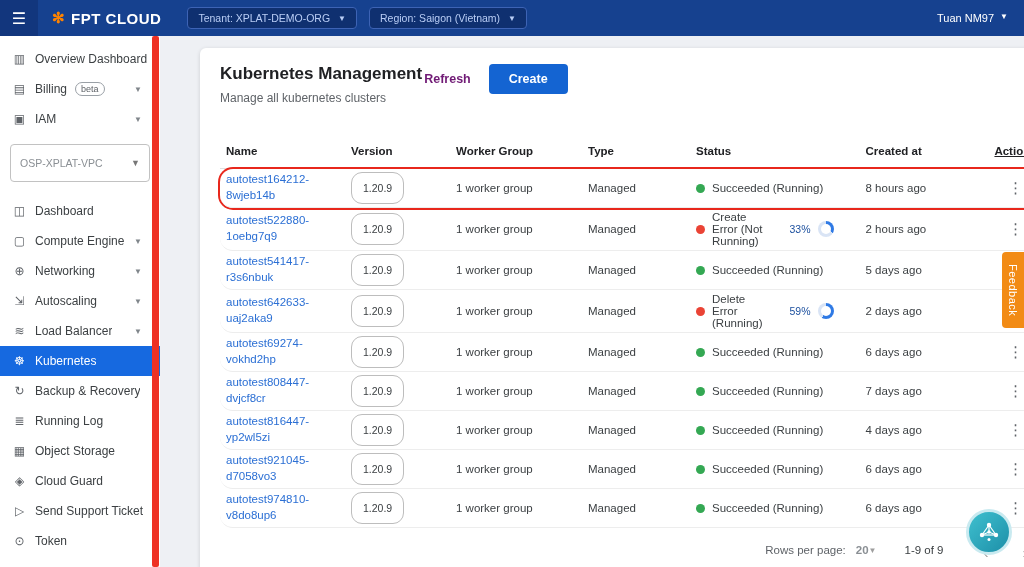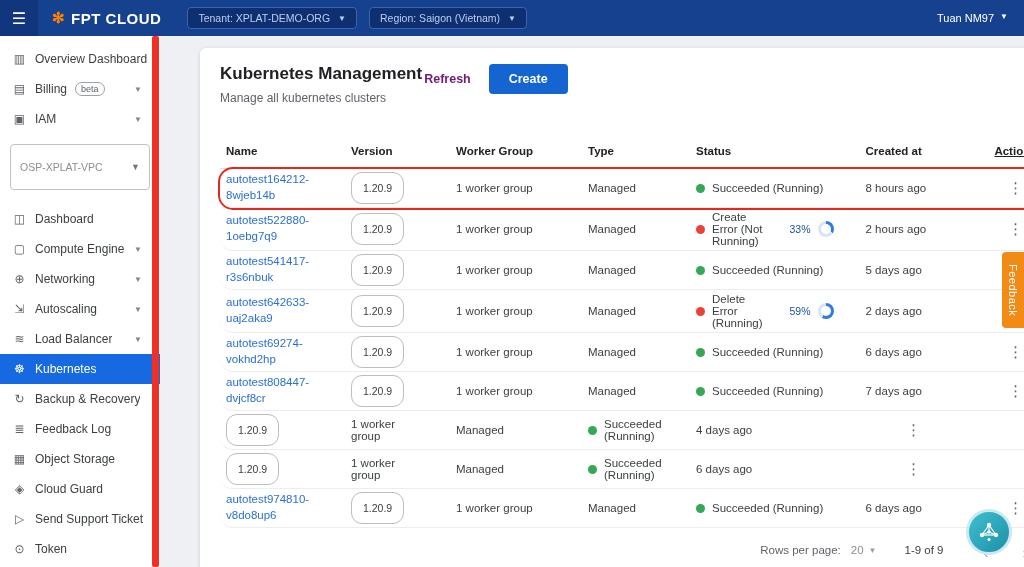--- a/index.html
+++ b/index.html
@@ -20,21 +20,21 @@
 
   
   .sidebar { width:160px; background:#fff; position:relative; padding:8px 0 0 0; font-size:12px; color:#3c4043; flex:0 0 160px; box-shadow:1px 0 3px rgba(0,0,0,.06); }
   .sb-item { height:30px; display:flex; align-items:center; gap:8px; padding:0 12px 0 12px; cursor:pointer; white-space:nowrap; }
   .sb-icon { width:15px; text-align:center; color:#5f6368; font-size:12px; flex:0 0 15px; }
   .sb-label { overflow:hidden; text-overflow:ellipsis; }
   .sb-chevron { margin-left:auto; color:#80868b; font-size:8px; padding-right:6px; }
   .sb-badge { border:1px solid #9aa0a6; color:#5f6368; font-size:9px; line-height:12px; padding:0 5px; border-radius:8px; }
   .sb-item.active { background:#1669e0; color:#fff; }
   .sb-item.active .sb-icon { color:#fff; }
-  .vpc-select { margin:10px 10px 14px 10px; border:1px solid #c2c2c2; border-radius:4px; height:46px; display:flex; align-items:center; justify-content:space-between; padding:0 9px; color:#8a8f94; font-size:10.5px; cursor:pointer; }
+  .vpc-select { margin:10px 10px 14px 10px; border:1px solid #c2c2c2; border-radius:4px; height:38px; display:flex; align-items:center; justify-content:space-between; padding:0 9px; color:#8a8f94; font-size:10.5px; cursor:pointer; }
   .vpc-select .caret { color:#777; font-size:9px; }
   .red-scrollbar { position:absolute; top:0; right:1px; width:7px; height:100%; background:#ee3124; border-radius:2px; }
 
   
   .main { flex:1; background:#eef0f4; padding:12px 36px 0 40px; position:relative; }
   .card { background:#fff; border-radius:6px; box-shadow:0 1px 4px rgba(0,0,0,.14); padding:16px 20px 6px 20px; }
   .card-header { display:flex; justify-content:flex-start; align-items:flex-start; }
   .page-title { font-size:17px; font-weight:bold; color:#202124; }
   .page-subtitle { font-size:12px; color:#5f6368; margin-top:7px; }
   .header-actions { display:flex; align-items:center; gap:16px; }
@@ -53,21 +53,21 @@
   .status-cell { display:flex; align-items:center; gap:7px; }
   .status-dot { width:9px; height:9px; border-radius:50%; flex:0 0 9px; }
   .progress-label { color:#1b4f9e; font-size:10.5px; margin-left:20px; }
   .donut { width:16px; height:16px; border-radius:50%; position:relative; background:conic-gradient(#2f7ae5 calc(var(--p)*1%), #d9e4f5 0); flex:0 0 16px; }
   .donut::after { content:""; position:absolute; inset:3px; background:#fff; border-radius:50%; }
   .td-center { text-align:center;text-decoration:underline; }
   .kebab { font-size:15px; color:#5f6368; cursor:pointer; display:inline-block; padding:0 6px; }
 
   
   .pagination { display:flex; justify-content:flex-end; align-items:flex-start; gap:10px; padding:16px 4px 12px 0; font-size:11.5px; color:#5f6368; }
-  .rpp-value { color:#8a8f94; display:flex; align-items:center; gap:5px; cursor:pointer; margin-right:18px; }
+  .rpp-value { color:#8a8f94; display:flex; align-items:center; cursor:pointer; margin-right:18px;font-weight:bold; }
   .rpp-value .caret { font-size:8px; color:#9e9e9e; }
   .range { color:#3c4043; margin-right:18px; }
   .page-nav { font-size:15px; color:#9e9e9e; cursor:pointer; padding:0 12px; }
 
   
   .feedback-tab { position:fixed; right:0; top:252px; background:#f28b15; color:#fff; writing-mode:vertical-rl; padding:12px 5px; border-radius:4px 0 0 4px; font-size:11px; cursor:pointer; letter-spacing:.5px; z-index:10; }
   .ai-fab { position:fixed; right:12px; bottom:12px; width:46px; height:46px; border-radius:50%; background:linear-gradient(135deg,#3fc0cf,#1d8fa8); border:3px solid #c9eaf0; display:flex; align-items:center; justify-content:center; cursor:pointer; z-index:10; }
 </style>
 </head>
 <body>
@@ -144,21 +144,21 @@
         <div class="sb-item active">
           <span class="sb-icon">☸</span>
           <span class="sb-label">Kubernetes</span>
         </div>
         <div class="sb-item">
           <span class="sb-icon">↻</span>
           <span class="sb-label">Backup &amp; Recovery</span>
         </div>
         <div class="sb-item">
           <span class="sb-icon">≣</span>
-          <span class="sb-label">Feedback Log</span>
+          <span class="sb-label">Running Log</span>
         </div>
         <div class="sb-item">
           <span class="sb-icon">▦</span>
           <span class="sb-label">Object Storage</span>
         </div>
         <div class="sb-item">
           <span class="sb-icon">◈</span>
           <span class="sb-label">Cloud Guard</span>
         </div>
         <div class="sb-item">
@@ -267,31 +267,33 @@
               <div class="td">1 worker group</div>
               <div class="td">Managed</div>
               <div class="td status-cell">
                 <span class="status-dot" style="background: rgb(52, 168, 83);"></span>
                 <span>Succeeded (Running)</span>
               </div>
               <div class="td">7 days ago</div>
               <div class="td td-center"><span class="kebab">⋮</span></div>
             </div>
             <div class="trow">
+              <div class="td"><span class="cluster-link">autotest816447-yp2wl5zi</span></div>
               <div class="td"><span class="chip">1.20.9</span></div>
               <div class="td">1 worker group</div>
               <div class="td">Managed</div>
               <div class="td status-cell">
                 <span class="status-dot" style="background: rgb(52, 168, 83);"></span>
                 <span>Succeeded (Running)</span>
               </div>
               <div class="td">4 days ago</div>
               <div class="td td-center"><span class="kebab">⋮</span></div>
             </div>
             <div class="trow">
+              <div class="td"><span class="cluster-link">autotest921045-d7058vo3</span></div>
               <div class="td"><span class="chip">1.20.9</span></div>
               <div class="td">1 worker group</div>
               <div class="td">Managed</div>
               <div class="td status-cell">
                 <span class="status-dot" style="background: rgb(52, 168, 83);"></span>
                 <span>Succeeded (Running)</span>
               </div>
               <div class="td">6 days ago</div>
               <div class="td td-center"><span class="kebab">⋮</span></div>
             </div>

